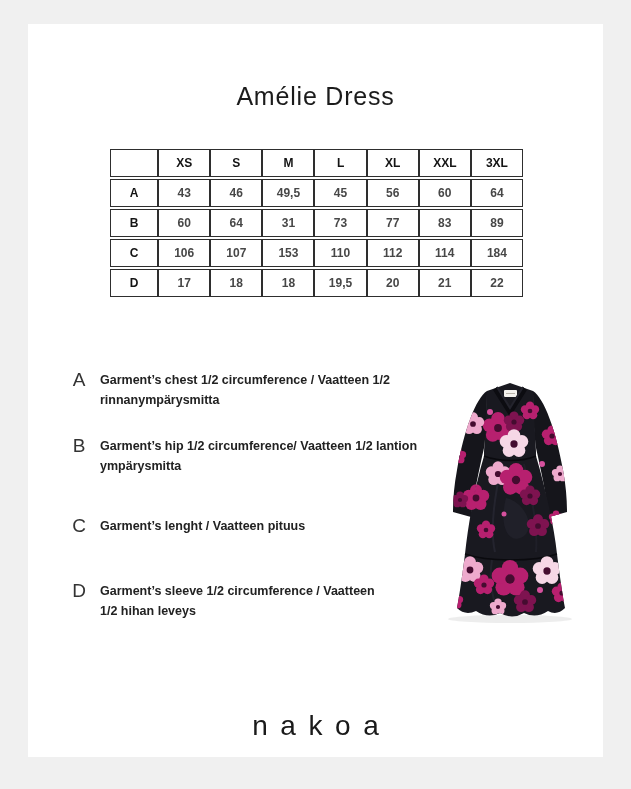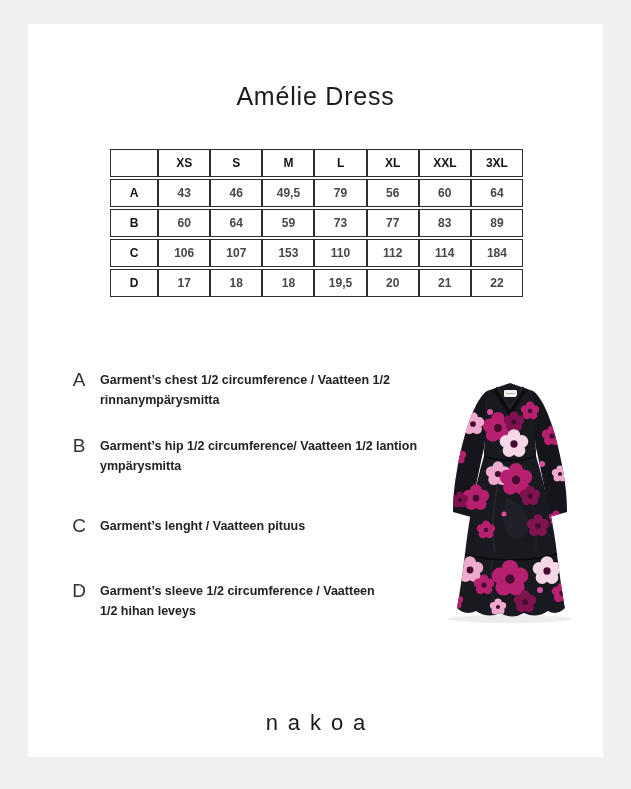--- a/index.html
+++ b/index.html
@@ -46,21 +46,21 @@
   .legend-a{top:346px;}
   .legend-b{top:412px;}
   .legend-c{top:492px;}
   .legend-d{top:557px;}
   .dress{
     position:absolute;left:412px;top:354px;width:165px;height:248px;
   }
   .logo{
     position:absolute;top:686px;left:0;width:100%;
     text-align:center;margin:0;
-    font-size:22px;font-weight:400;color:#1a1a1a;
+    font-size:28px;font-weight:400;color:#1a1a1a;
     letter-spacing:0.45em;text-indent:0.45em;
   }
 </style>
 </head>
 <body>
 
 <div class="page">
   <div class="card">
 
     <h1 class="title">Amélie Dress</h1>
@@ -87,30 +87,30 @@
           <th>XXL</th>
           <th>3XL</th>
         </tr>
       </thead>
       <tbody>
         <tr>
           <th>A</th>
           <td>43</td>
           <td>46</td>
           <td>49,5</td>
-          <td>79</td>
+          <td>45</td>
           <td>56</td>
           <td>60</td>
           <td>64</td>
         </tr>
         <tr>
           <th>B</th>
           <td>60</td>
           <td>64</td>
-          <td>59</td>
+          <td>31</td>
           <td>73</td>
           <td>77</td>
           <td>83</td>
           <td>89</td>
         </tr>
         <tr>
           <th>C</th>
           <td>106</td>
           <td>107</td>
           <td>153</td>

